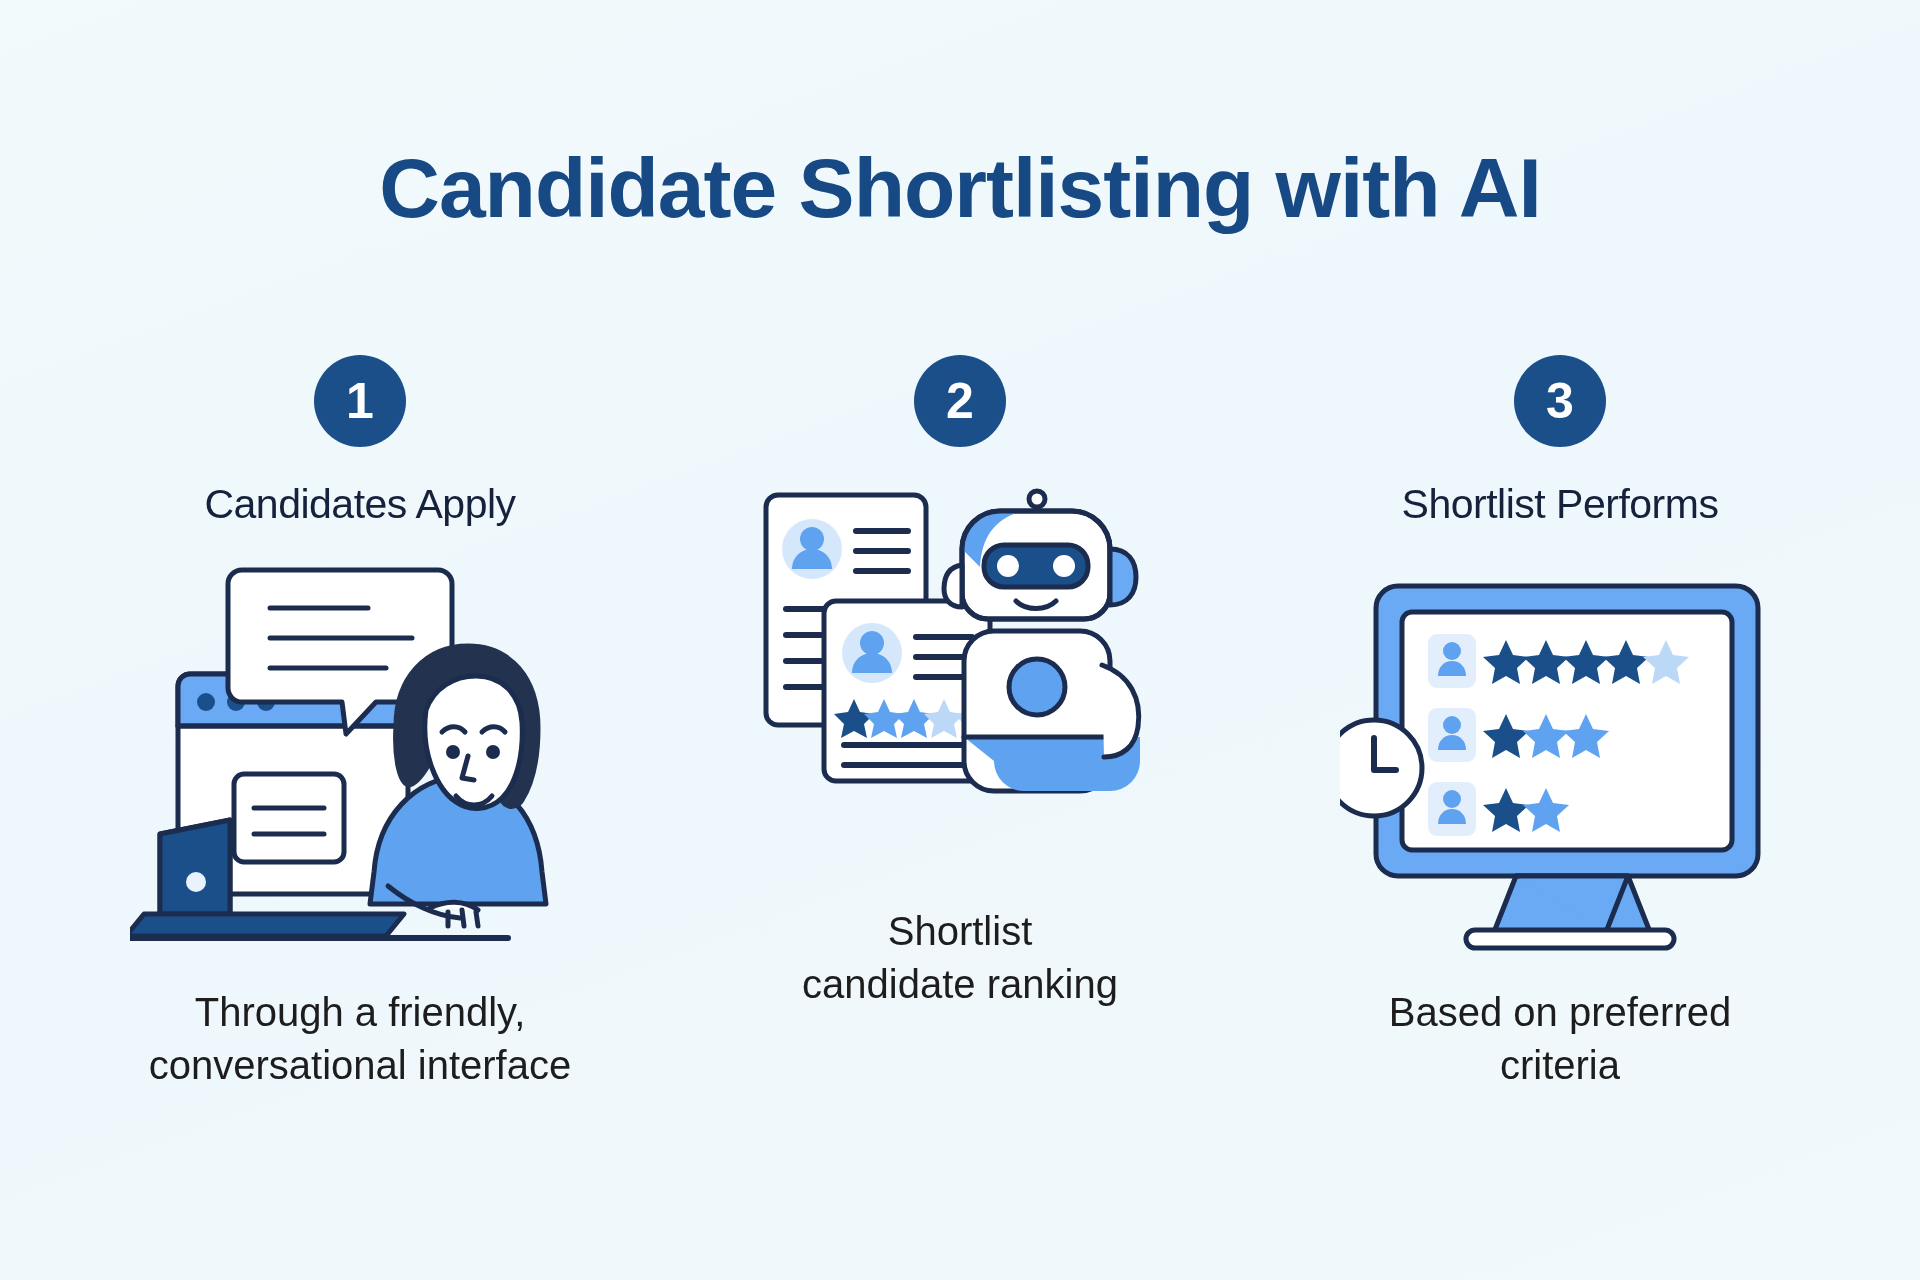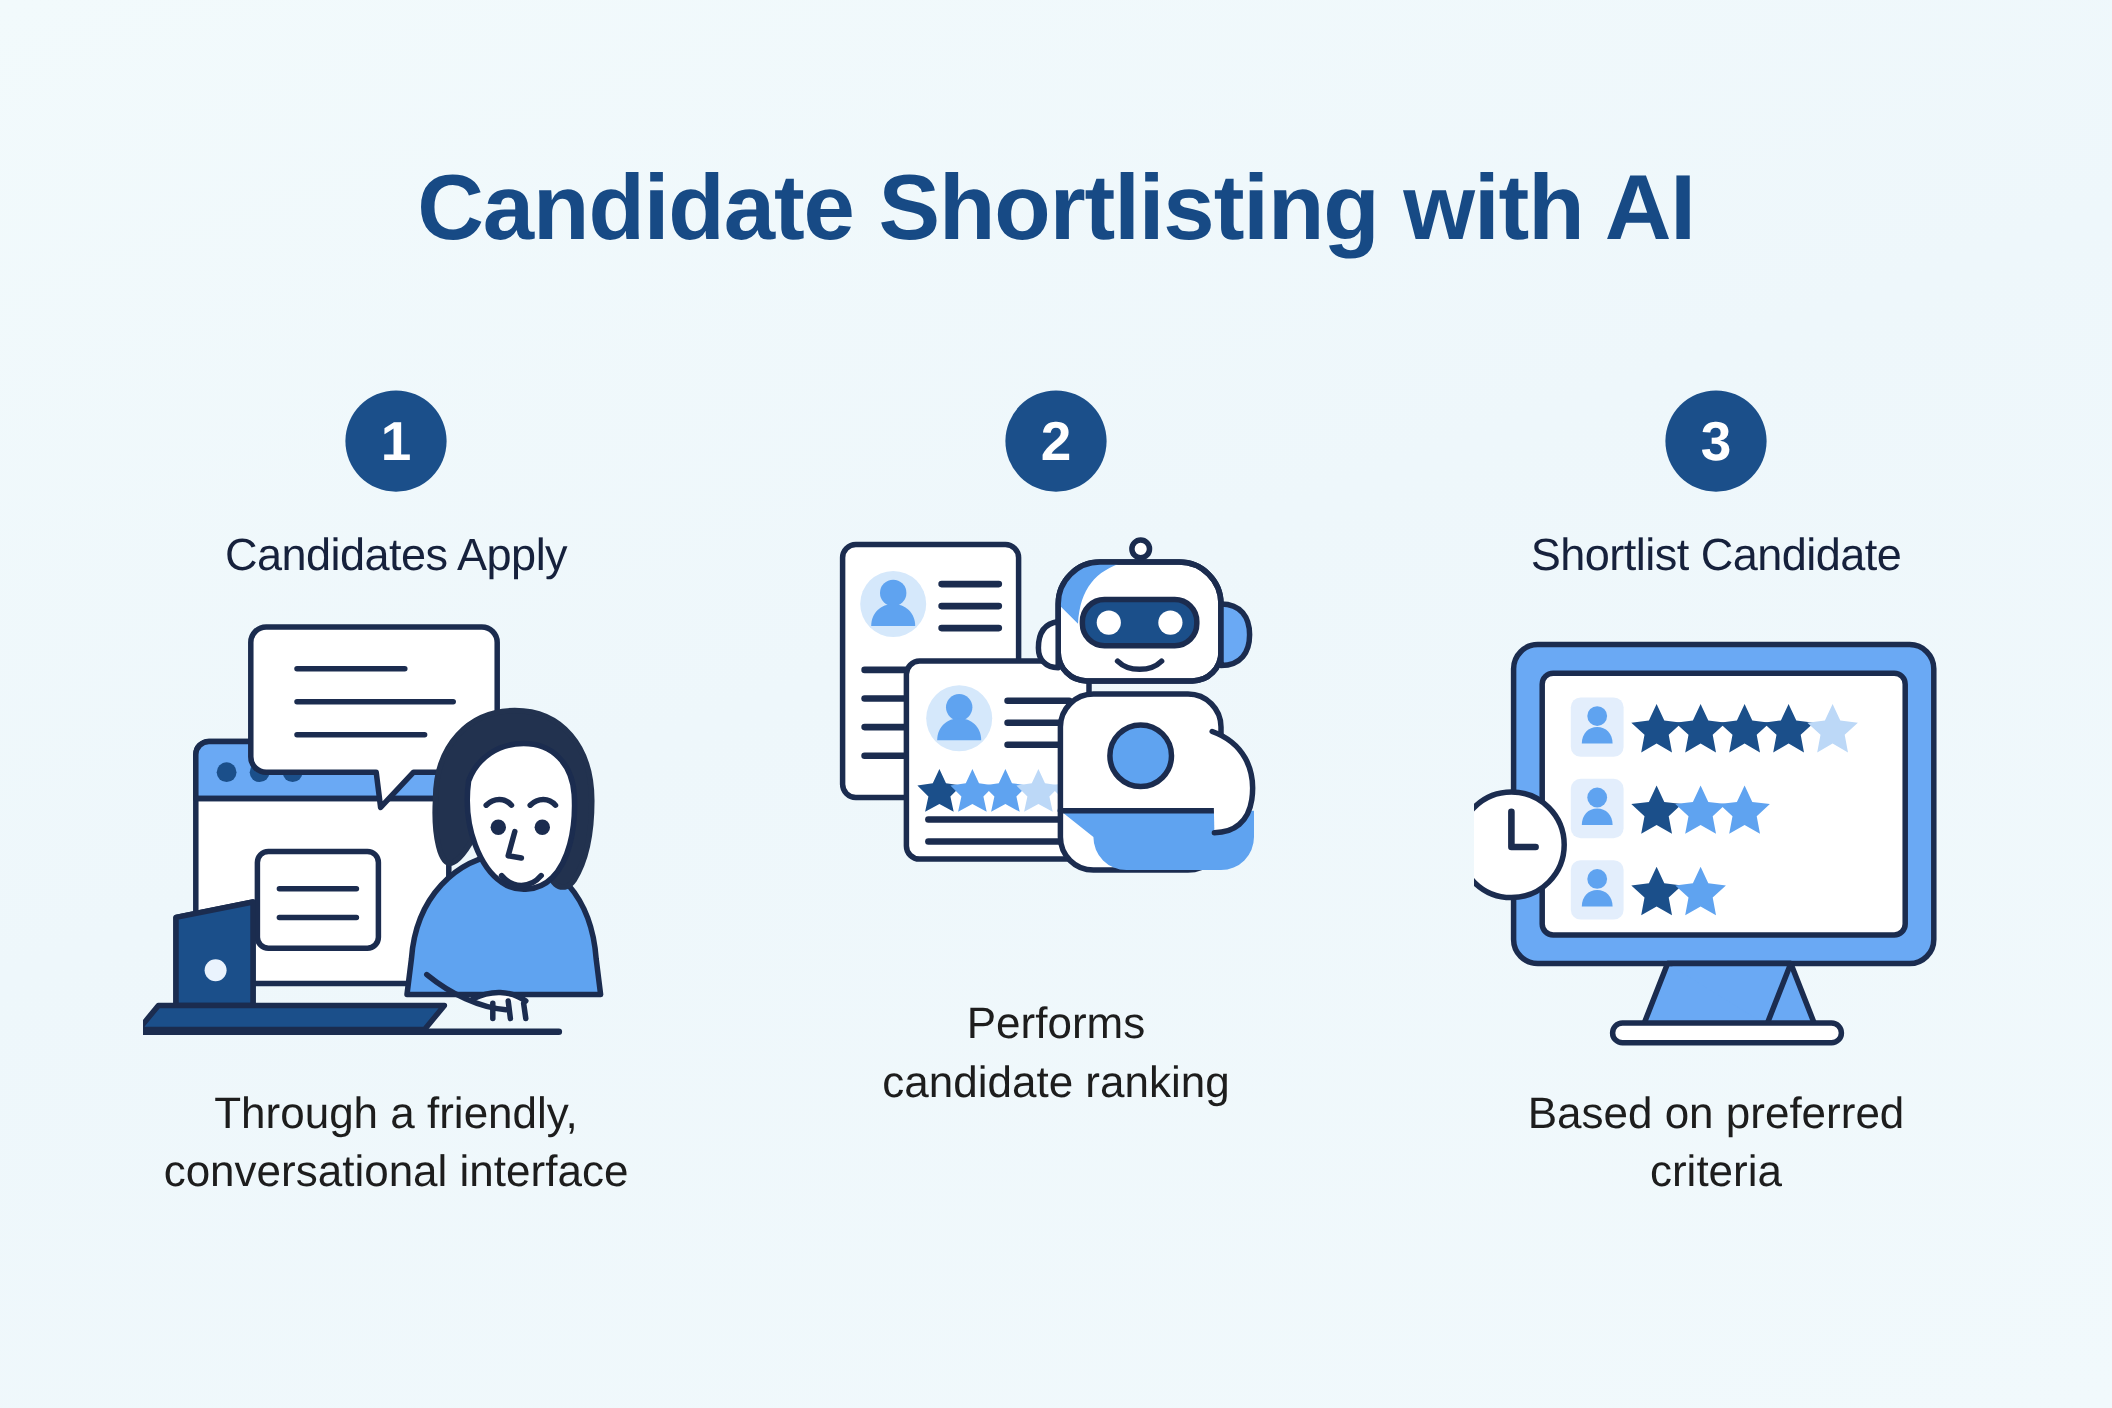--- a/index.html
+++ b/index.html
@@ -217,28 +217,28 @@
 
             <path d="M360 74 c18 0 26 12 26 28 c0 16 -8 28 -26 28 z" fill="#6aa9f4"></path>
             <path d="M212 90 c-14 2 -18 12 -18 24 c0 10 6 18 18 18 z" fill="#ffffff"></path>
 
             <circle cx="287" cy="24" r="8" fill="#ffffff"></circle>
           </g>
         </svg>
       </div>
 
       <div class="caption">
-        <div style="white-space: pre-line;">Performs
+        <div style="white-space: pre-line;">Shortlist
 candidate ranking</div>
       </div>
     </div>
 
     <div class="col">
       <div class="badge">3</div>
-      <div class="step-heading">Shortlist Candidate</div>
+      <div class="step-heading">Shortlist Performs</div>
 
       <div class="art">
         <svg width="440" height="400" viewBox="0 0 440 400">
           <g fill="none" stroke="#1b2c4f" stroke-width="5" stroke-linecap="round" stroke-linejoin="round">
 
             <rect x="36" y="30" width="382" height="290" rx="22" fill="#6aa9f4"></rect>
             <rect x="62" y="56" width="330" height="238" rx="10" fill="#ffffff"></rect>
 
             <path d="M176 320 h112 l22 56 h-156 z" fill="#6aa9f4"></path>
             <path d="M176 320 h112 l-22 56" fill="#6aa9f4"></path>

